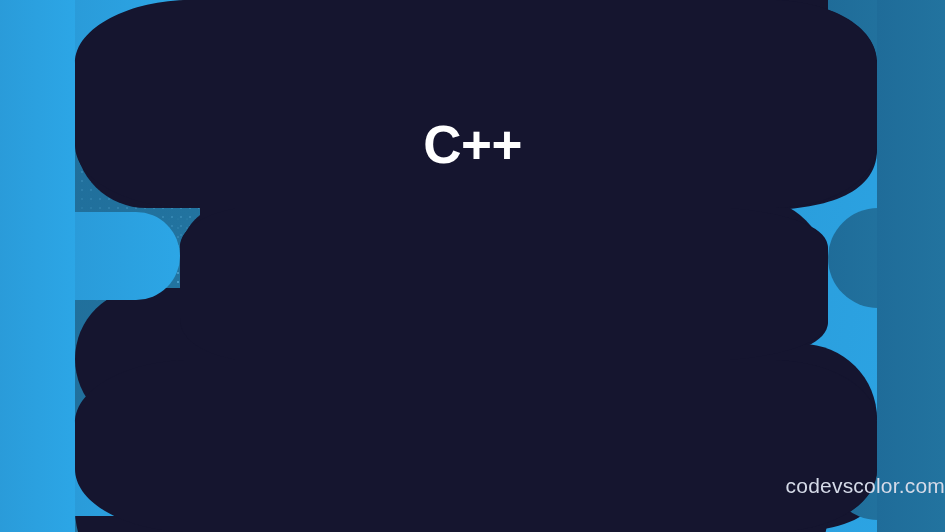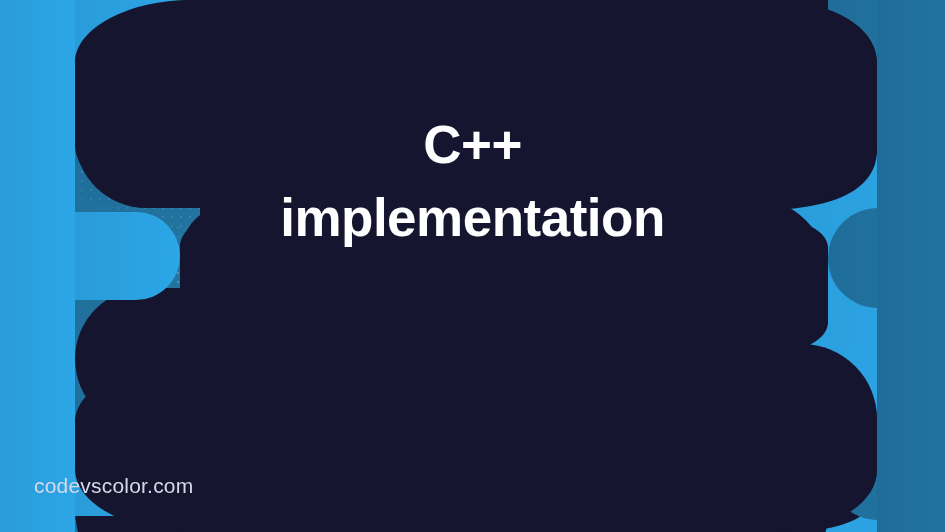--- a/index.html
+++ b/index.html
@@ -93,28 +93,27 @@
   .headline .line {
     display: block;
     white-space: nowrap;
   }
 
   .footer {
     position: absolute;
     left: 0;
     right: 0;
     bottom: 34px;
-    text-align: left;
+    text-align: right;
     padding-right: 0px;
     color: #D5DAE8;
     font-family: "Liberation Sans", sans-serif;
     font-weight: normal;
     font-size: 21px;
     letter-spacing: 0.2px;
-    padding-left: 34px;
   }
 </style>
 </head>
 <body>
 
 <div id="banner">
 
   <div class="bg-gradient"></div>
 
   <div class="speckle"></div>
@@ -251,19 +250,18 @@
             L 190 208
             C 131 208 75 181 75 145
             L 75 63
             C 75 27 131 0 190 0
             Z"></path>
   </svg>
 
   <div class="content">
     <div class="headline">
       <span class="line">C++</span>
-      <span class="line">implementation</span>
     </div>
 
     <div class="footer">codevscolor.com</div>
   </div>
 
 </div>
 
 </body></html>

